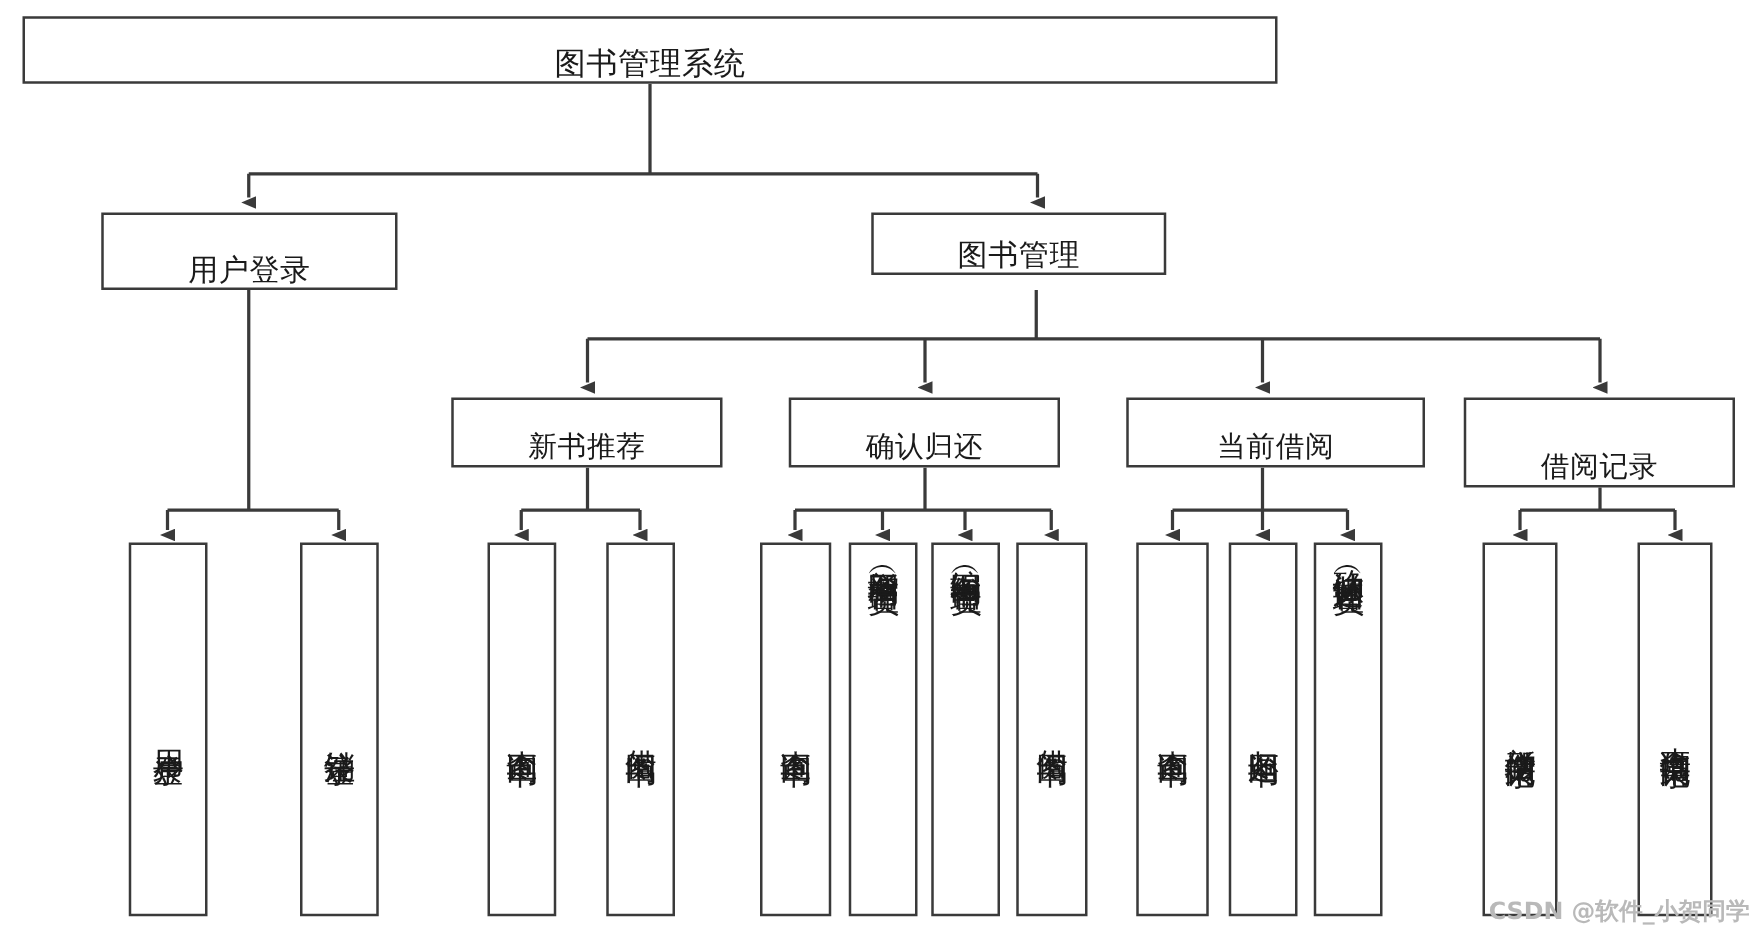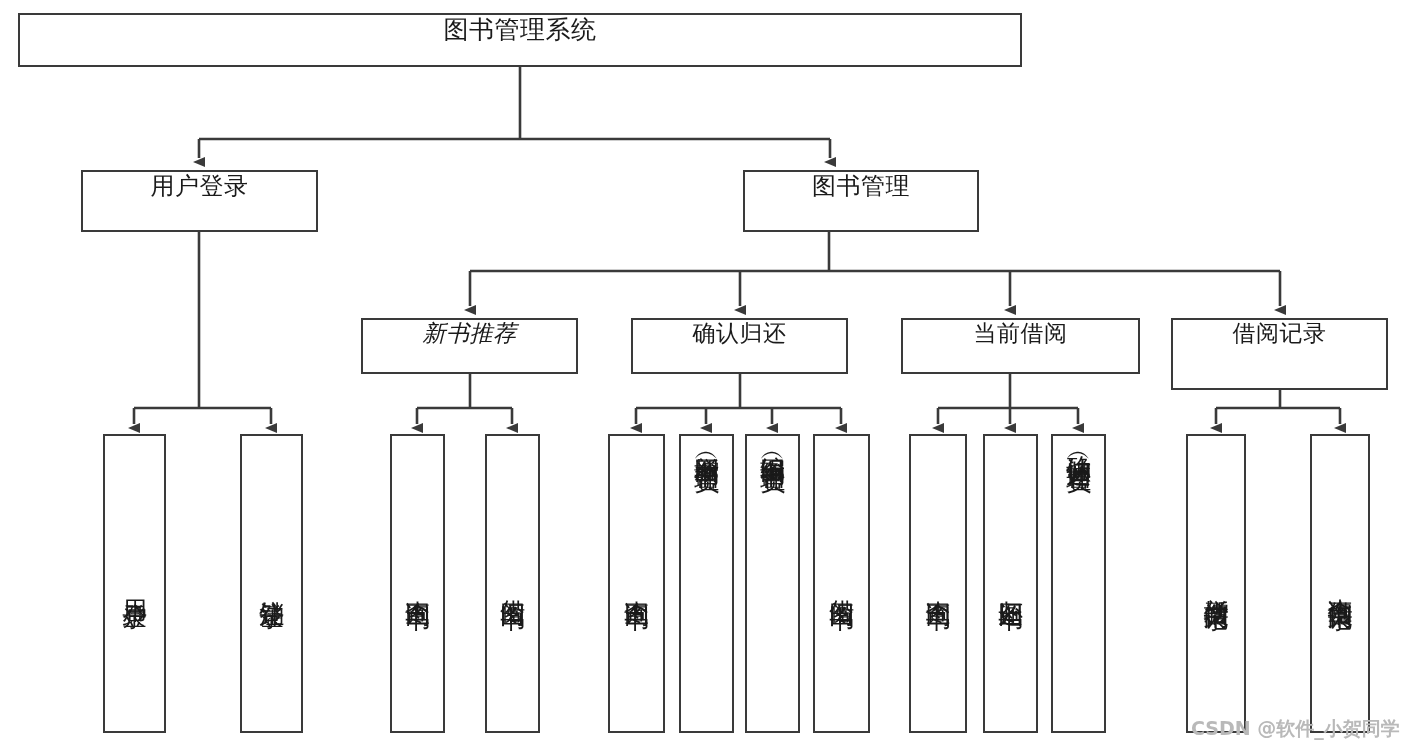--- a/index.html
+++ b/index.html
@@ -21,21 +21,21 @@
     top: 0;
     width: 1405px;
     height: 747px;
   }
   .node {
     position: absolute;
     box-sizing: border-box;
     border: 2px solid #3a3a3a;
     background: #ffffff;
     display: flex;
-    align-items: flex-start;
+    align-items: flex-end;
     justify-content: center;
     color: #1a1a1a;
   }
   .node .label {
     display: block;
     text-align: center;
     line-height: 1.18;
     letter-spacing: 0.5px;
   }
   .node-root .label { font-size: 25px; }
@@ -119,25 +119,25 @@
     </g>
   </svg>
 
   <div class="node node-root" style="left: 18px; top: 13px; width: 1004px; height: 54px;">
     <span class="label">图书管理系统</span>
   </div>
 
   <div class="node node-l2" style="left: 81px; top: 170px; width: 237px; height: 62px;">
     <span class="label">用户登录</span>
   </div>
-  <div class="node node-l2" style="left: 743px; top: 170px; width: 236px; height: 62px;">
+  <div class="node node-l2" style="left: 697px; top: 170px; width: 236px; height: 50px;">
     <span class="label">图书管理</span>
   </div>
 
-  <div class="node node-l3" style="left: 361px; top: 318px; width: 217px; height: 56px; font-style: italic;">
+  <div class="node node-l3" style="left: 361px; top: 318px; width: 217px; height: 56px;">
     <span class="label">新书推荐</span>
   </div>
   <div class="node node-l3" style="left: 631px; top: 318px; width: 217px; height: 56px;">
     <span class="label">确认归还</span>
   </div>
   <div class="node node-l3" style="left: 901px; top: 318px; width: 239px; height: 56px;">
     <span class="label">当前借阅</span>
   </div>
   <div class="node node-l3" style="left: 1171px; top: 318px; width: 217px; height: 72px;">
     <span class="label">借阅记录</span>

